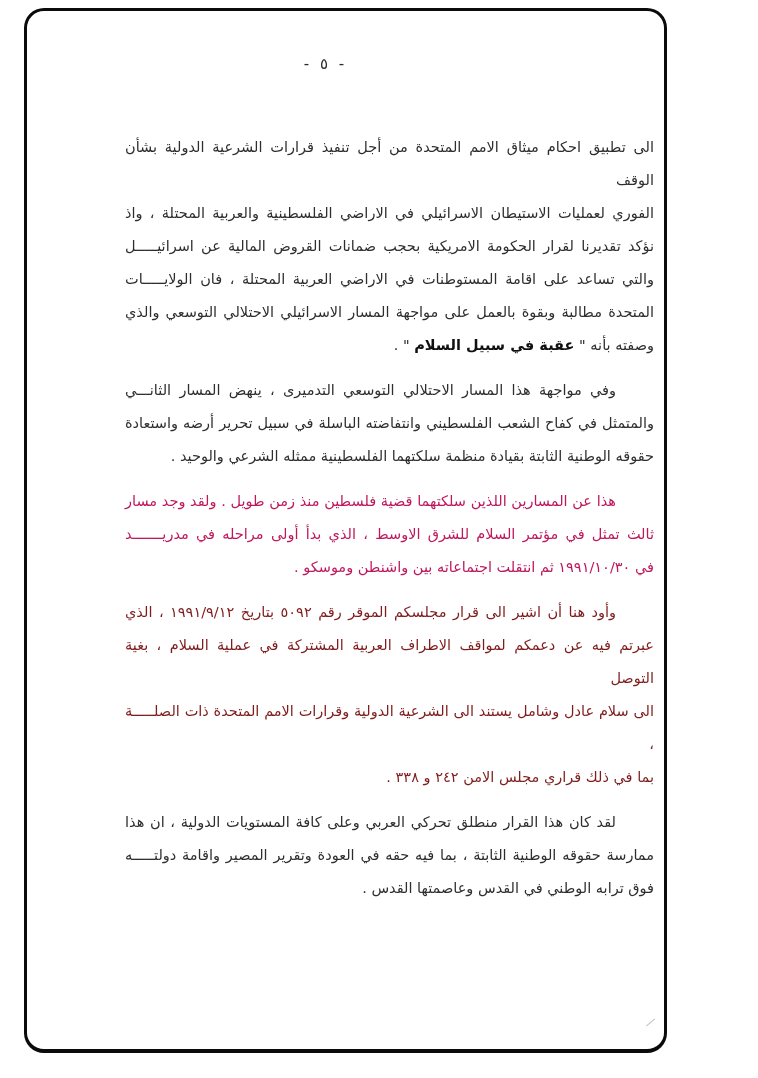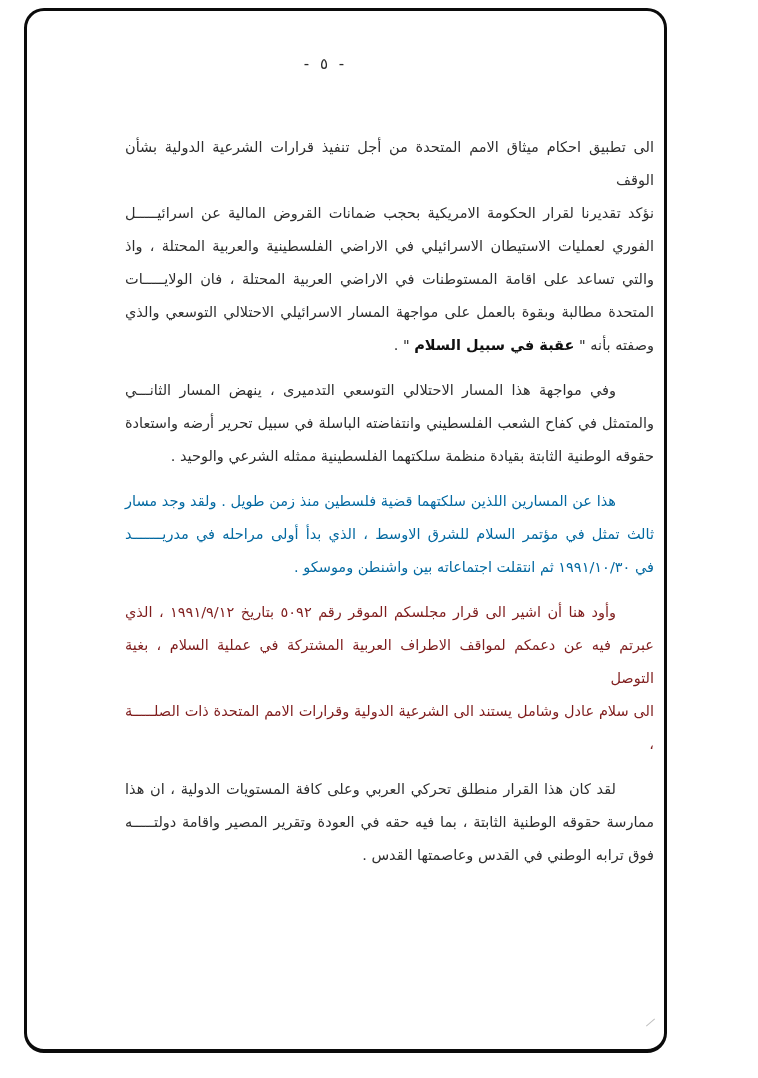--- a/index.html
+++ b/index.html
@@ -58,21 +58,21 @@
     margin-left: 36px;
   }
   .line.last {
     text-align: right;
     text-align-last: right;
   }
   .line.indent {
     text-indent: 38px;
   }
   .para-faded {
-    color: #0369a1;
+    color: #be185d;
   }
   .para-mid {
     color: #7f1d1d;
   }
   .quote-phrase {
     font-weight: bold;
     color: #101010;
     text-align: right;
   }
   .scan-artifact {
@@ -91,22 +91,22 @@
 <div class="page">
 
   <div class="frame"></div>
 
   <div class="page-number">- ٥ -</div>
 
   <div class="text-block">
 
     <div class="paragraph">
       <div class="line">الى تطبيق احكام ميثاق الامم المتحدة من أجل تنفيذ قرارات الشرعية الدولية بشأن الوقف</div>
+      <div class="line">الفوري لعمليات الاستيطان الاسرائيلي في الاراضي الفلسطينية والعربية المحتلة ، واذ</div>
       <div class="line">نؤكد تقديرنا لقرار الحكومة الامريكية بحجب ضمانات القروض المالية عن اسرائيـــــل</div>
-      <div class="line">الفوري لعمليات الاستيطان الاسرائيلي في الاراضي الفلسطينية والعربية المحتلة ، واذ</div>
       <div class="line">والتي تساعد على اقامة المستوطنات في الاراضي العربية المحتلة ، فان الولايـــــات</div>
       <div class="line">المتحدة مطالبة وبقوة بالعمل على مواجهة المسار الاسرائيلي الاحتلالي التوسعي والذي</div>
       <div class="line last"><span>وصفته بأنه " </span><span class="quote-phrase">عقبة في سبيل السلام</span><span> " .</span></div>
     </div>
 
     <div class="paragraph">
       <div class="line indent">وفي مواجهة هذا المسار الاحتلالي التوسعي التدميرى ، ينهض المسار الثانـــي</div>
       <div class="line">والمتمثل في كفاح الشعب الفلسطيني وانتفاضته الباسلة في سبيل تحرير أرضه واستعادة</div>
       <div class="line last">حقوقه الوطنية الثابتة بقيادة منظمة سلكتهما الفلسطينية ممثله الشرعي والوحيد .</div>
     </div>
@@ -114,20 +114,21 @@
     <div class="paragraph para-faded">
       <div class="line indent">هذا عن المسارين اللذين سلكتهما قضية فلسطين منذ زمن طويل . ولقد وجد مسار</div>
       <div class="line">ثالث تمثل في مؤتمر السلام للشرق الاوسط ، الذي بدأ أولى مراحله في مدريـــــــد</div>
       <div class="line last">في ١٩٩١/١٠/٣٠ ثم انتقلت اجتماعاته بين واشنطن وموسكو .</div>
     </div>
 
     <div class="paragraph para-mid">
       <div class="line indent">وأود هنا أن اشير الى قرار مجلسكم الموقر رقم ٥٠٩٢ بتاريخ ١٩٩١/٩/١٢ ، الذي</div>
       <div class="line">عبرتم فيه عن دعمكم لمواقف الاطراف العربية المشتركة في عملية السلام ، بغية التوصل</div>
       <div class="line">الى سلام عادل وشامل يستند الى الشرعية الدولية وقرارات الامم المتحدة ذات الصلـــــة ،</div>
+      <div class="line last">بما في ذلك قراري مجلس الامن ٢٤٢ و ٣٣٨ .</div>
     </div>
 
     <div class="paragraph">
       <div class="line indent">لقد كان هذا القرار منطلق تحركي العربي وعلى كافة المستويات الدولية ، ان هذا</div>
       <div class="line">ممارسة حقوقه الوطنية الثابتة ، بما فيه حقه في العودة وتقرير المصير واقامة دولتـــــه</div>
       <div class="line last">فوق ترابه الوطني في القدس وعاصمتها القدس .</div>
     </div>
 
   </div>
 

